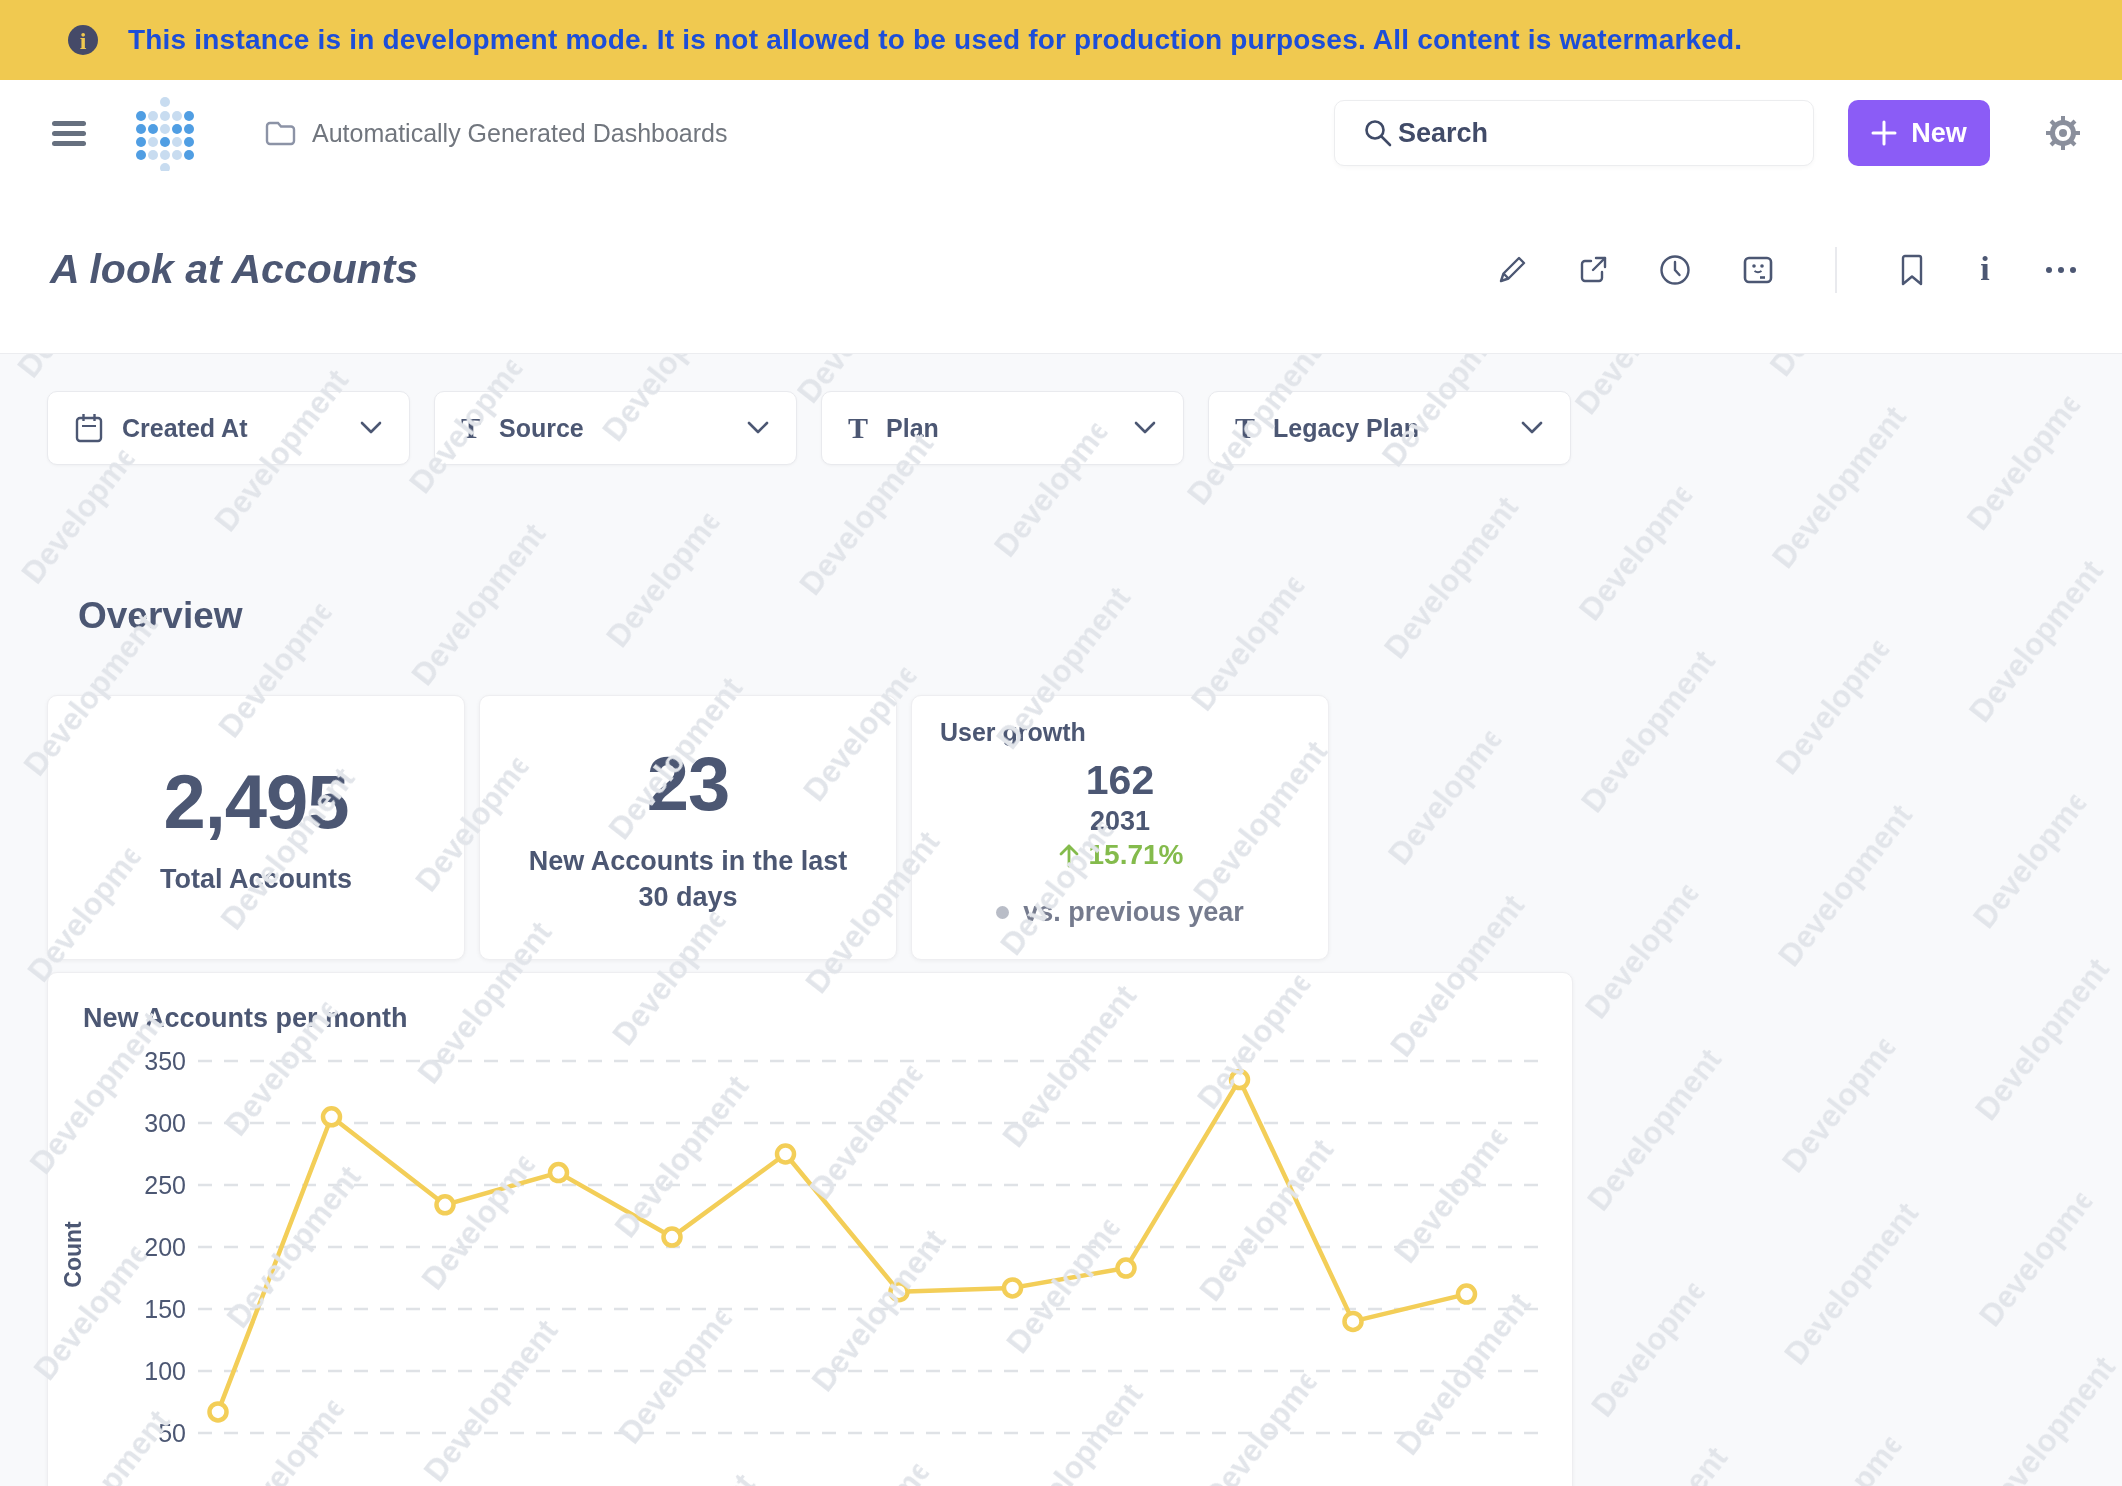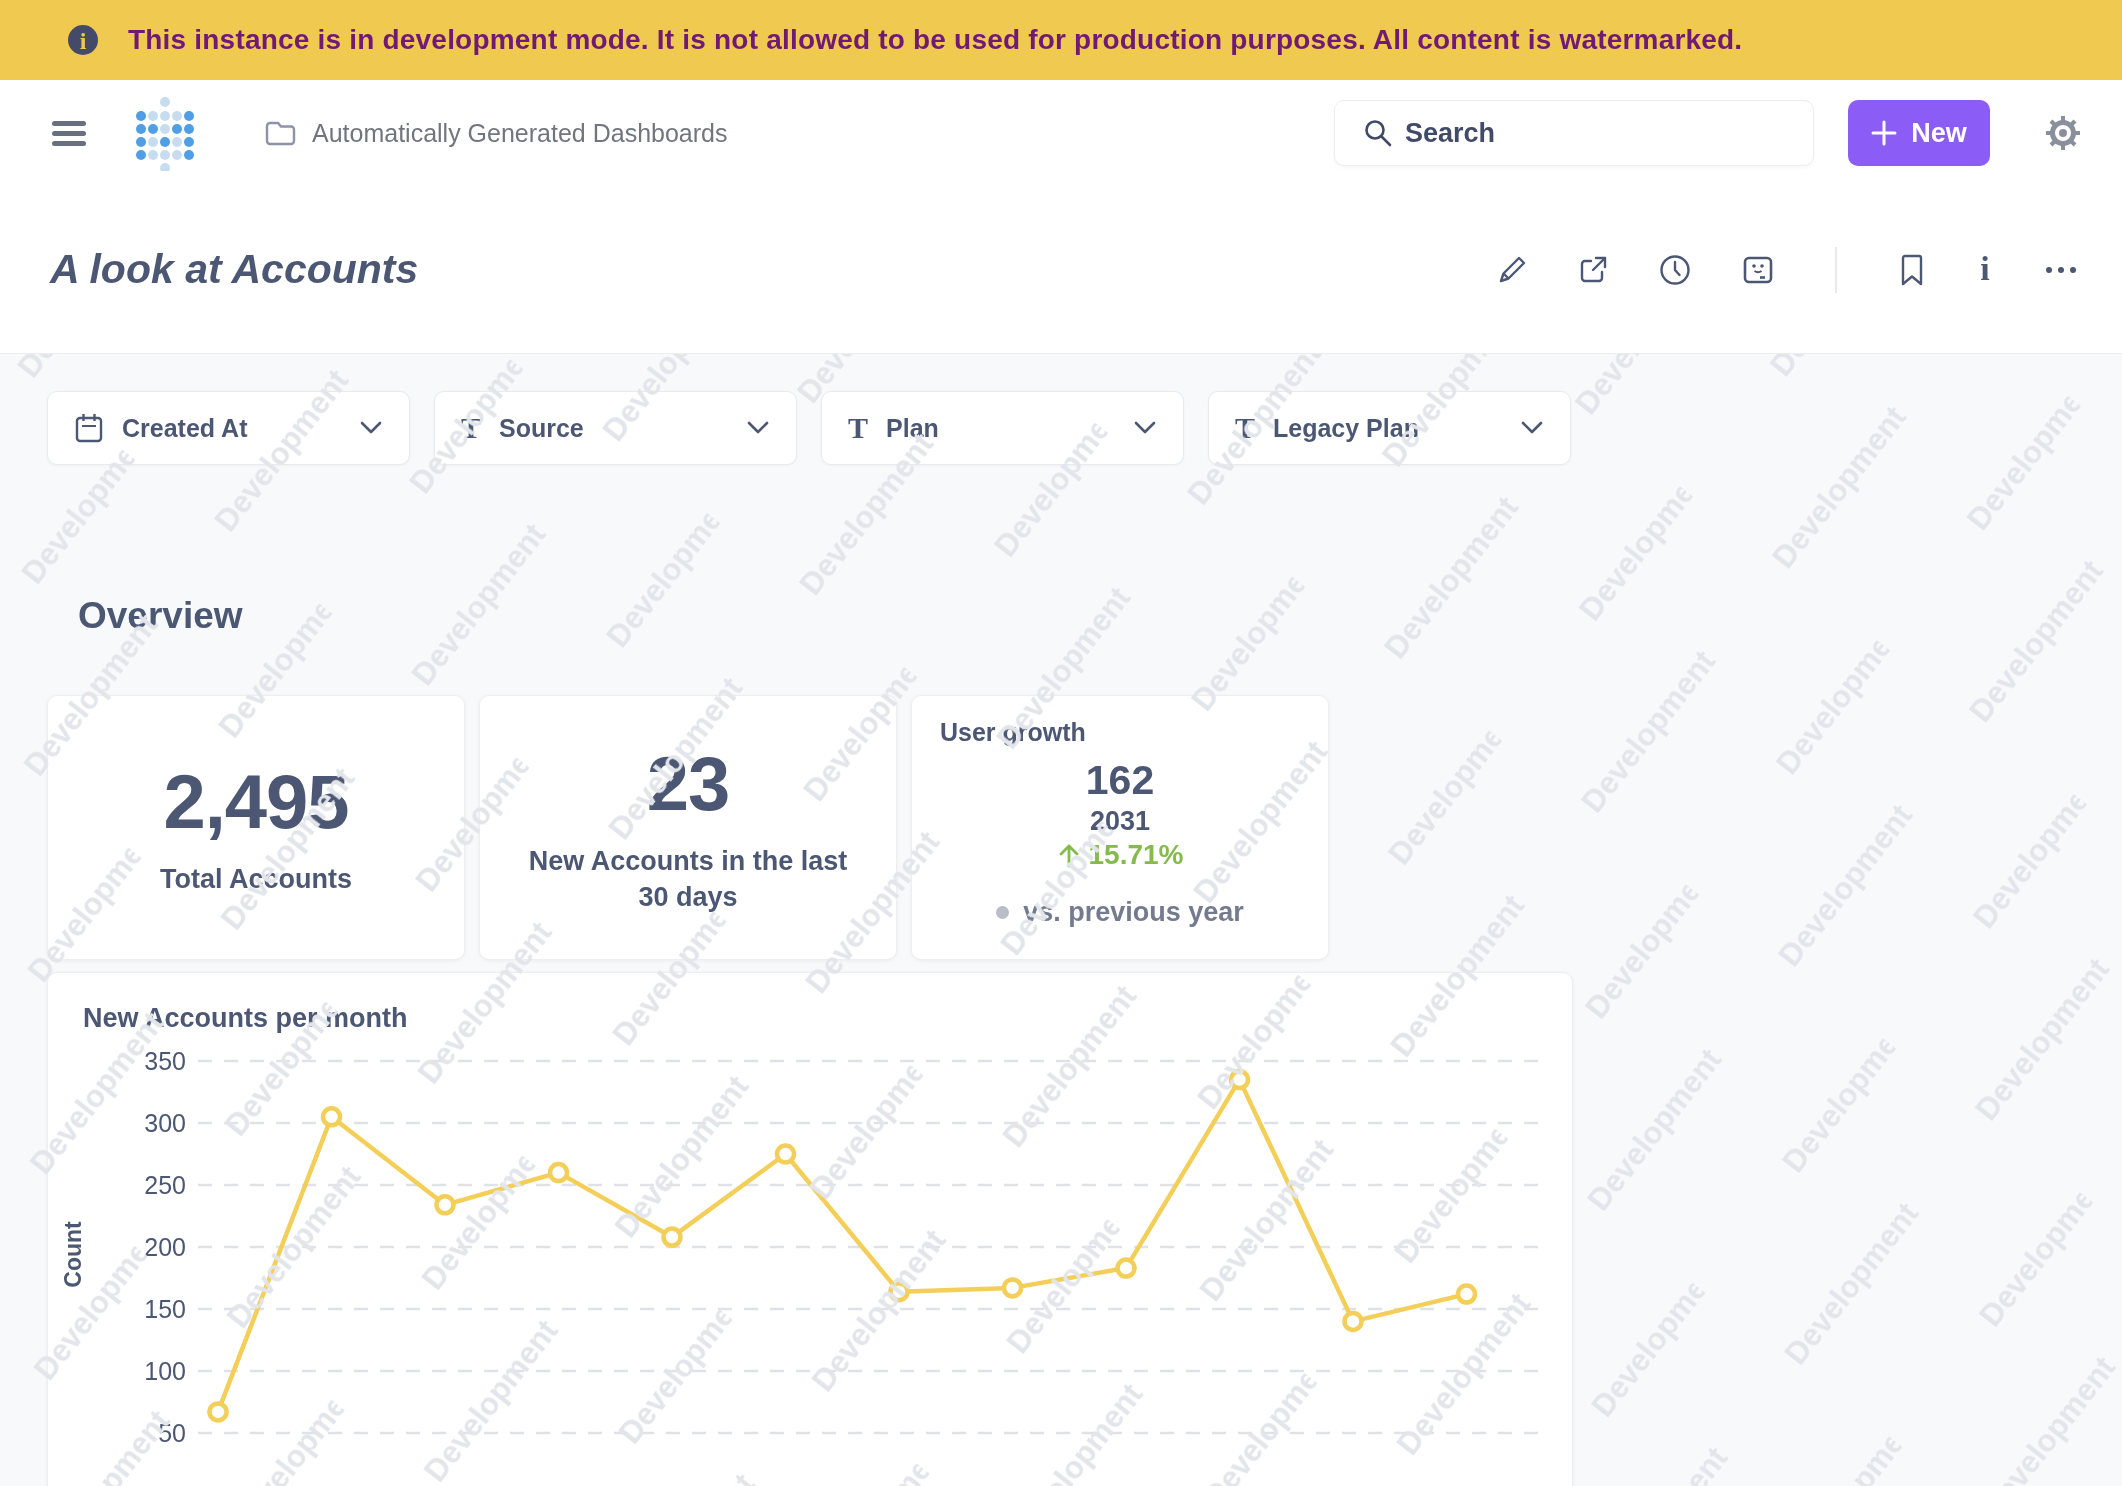--- a/index.html
+++ b/index.html
@@ -2,31 +2,31 @@
 <html><head>
 <meta charset="utf-8">
 <style>
   * { margin:0; padding:0; box-sizing:border-box; }
   html,body { width:2122px; height:1486px; overflow:hidden; background:#fff;
     font-family:"Liberation Sans", sans-serif; color:#4C5773; }
 
   
   .banner { height:80px; background:#F0C950; display:flex; align-items:center;
     padding-left:66px; gap:28px; }
-  .banner-text { font-size:28px; font-weight:700; color:#701a75; letter-spacing:.2px; }
+  .banner-text { font-size:28px; font-weight:700; color:#1d4ed8; letter-spacing:.2px; }
 
   
   .topbar { height:106px; background:#fff; display:flex; align-items:center; padding:1px 38px; }
   .hamburger { cursor:pointer; margin-left:12px; }
   .logo { margin-left:40px; }
   .breadcrumb { display:flex; align-items:center; gap:16px; margin-left:66px; cursor:pointer; }
   .breadcrumb-label { font-size:25px; font-weight:500; color:#71767E; }
   .spacer { flex:1; }
   .searchbox { width:480px; height:66px; background:#fff; border:1px solid #ECEDEF;
-    border-radius:10px; display:flex; align-items:center; padding:0 22px 0 28px; gap:12px;
+    border-radius:10px; display:flex; align-items:center; padding:0 22px 0 28px; gap:5px;
     box-shadow:0 2px 4px rgba(0,0,0,.03); }
   .searchbox input { border:none; outline:none; flex:1; font-size:27px; font-weight:700;
     color:#414B68; font-family:"Liberation Sans", sans-serif; background:transparent; }
   .searchbox input::placeholder { color:#414B68; opacity:1; }
   .new-btn { margin-left:34px; width:142px; height:66px; background:#8b5cf6; border-radius:10px;
     display:flex; align-items:center; justify-content:center; gap:14px; cursor:pointer; }
   .new-btn-label { color:#fff; font-size:27px; font-weight:600; }
   .gear { margin-left:52px; cursor:pointer; display:flex; }
 
   

